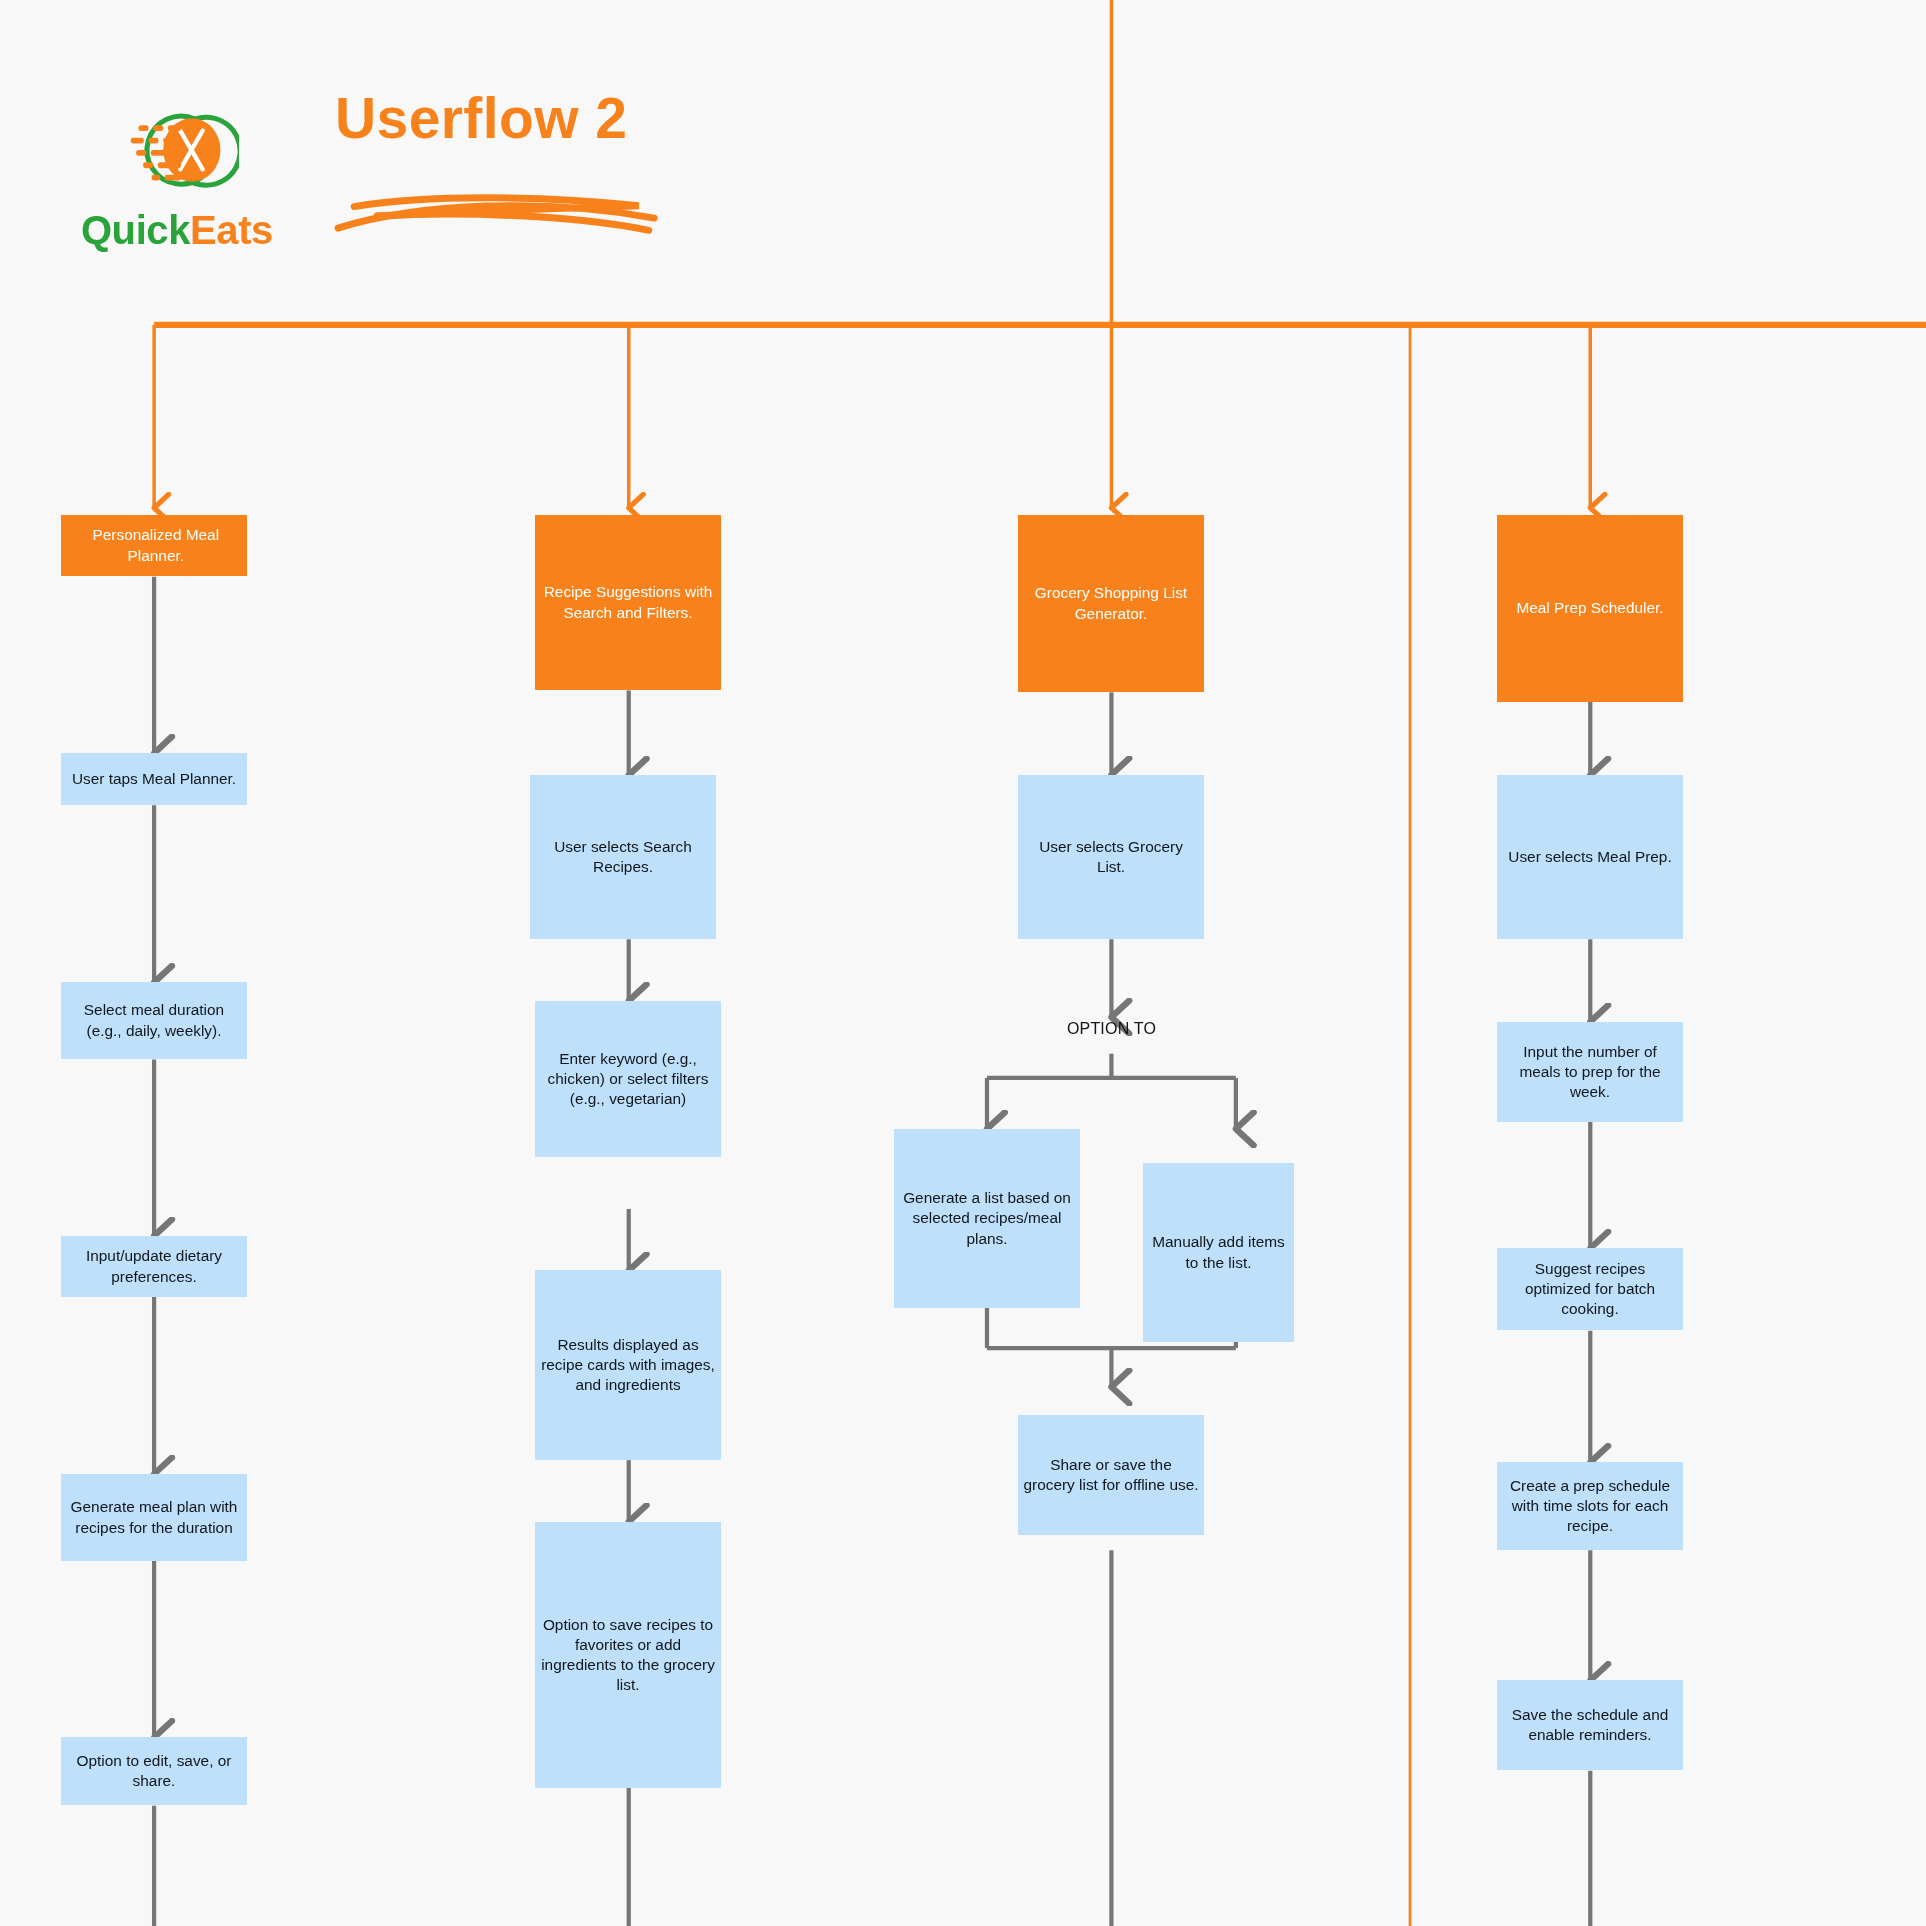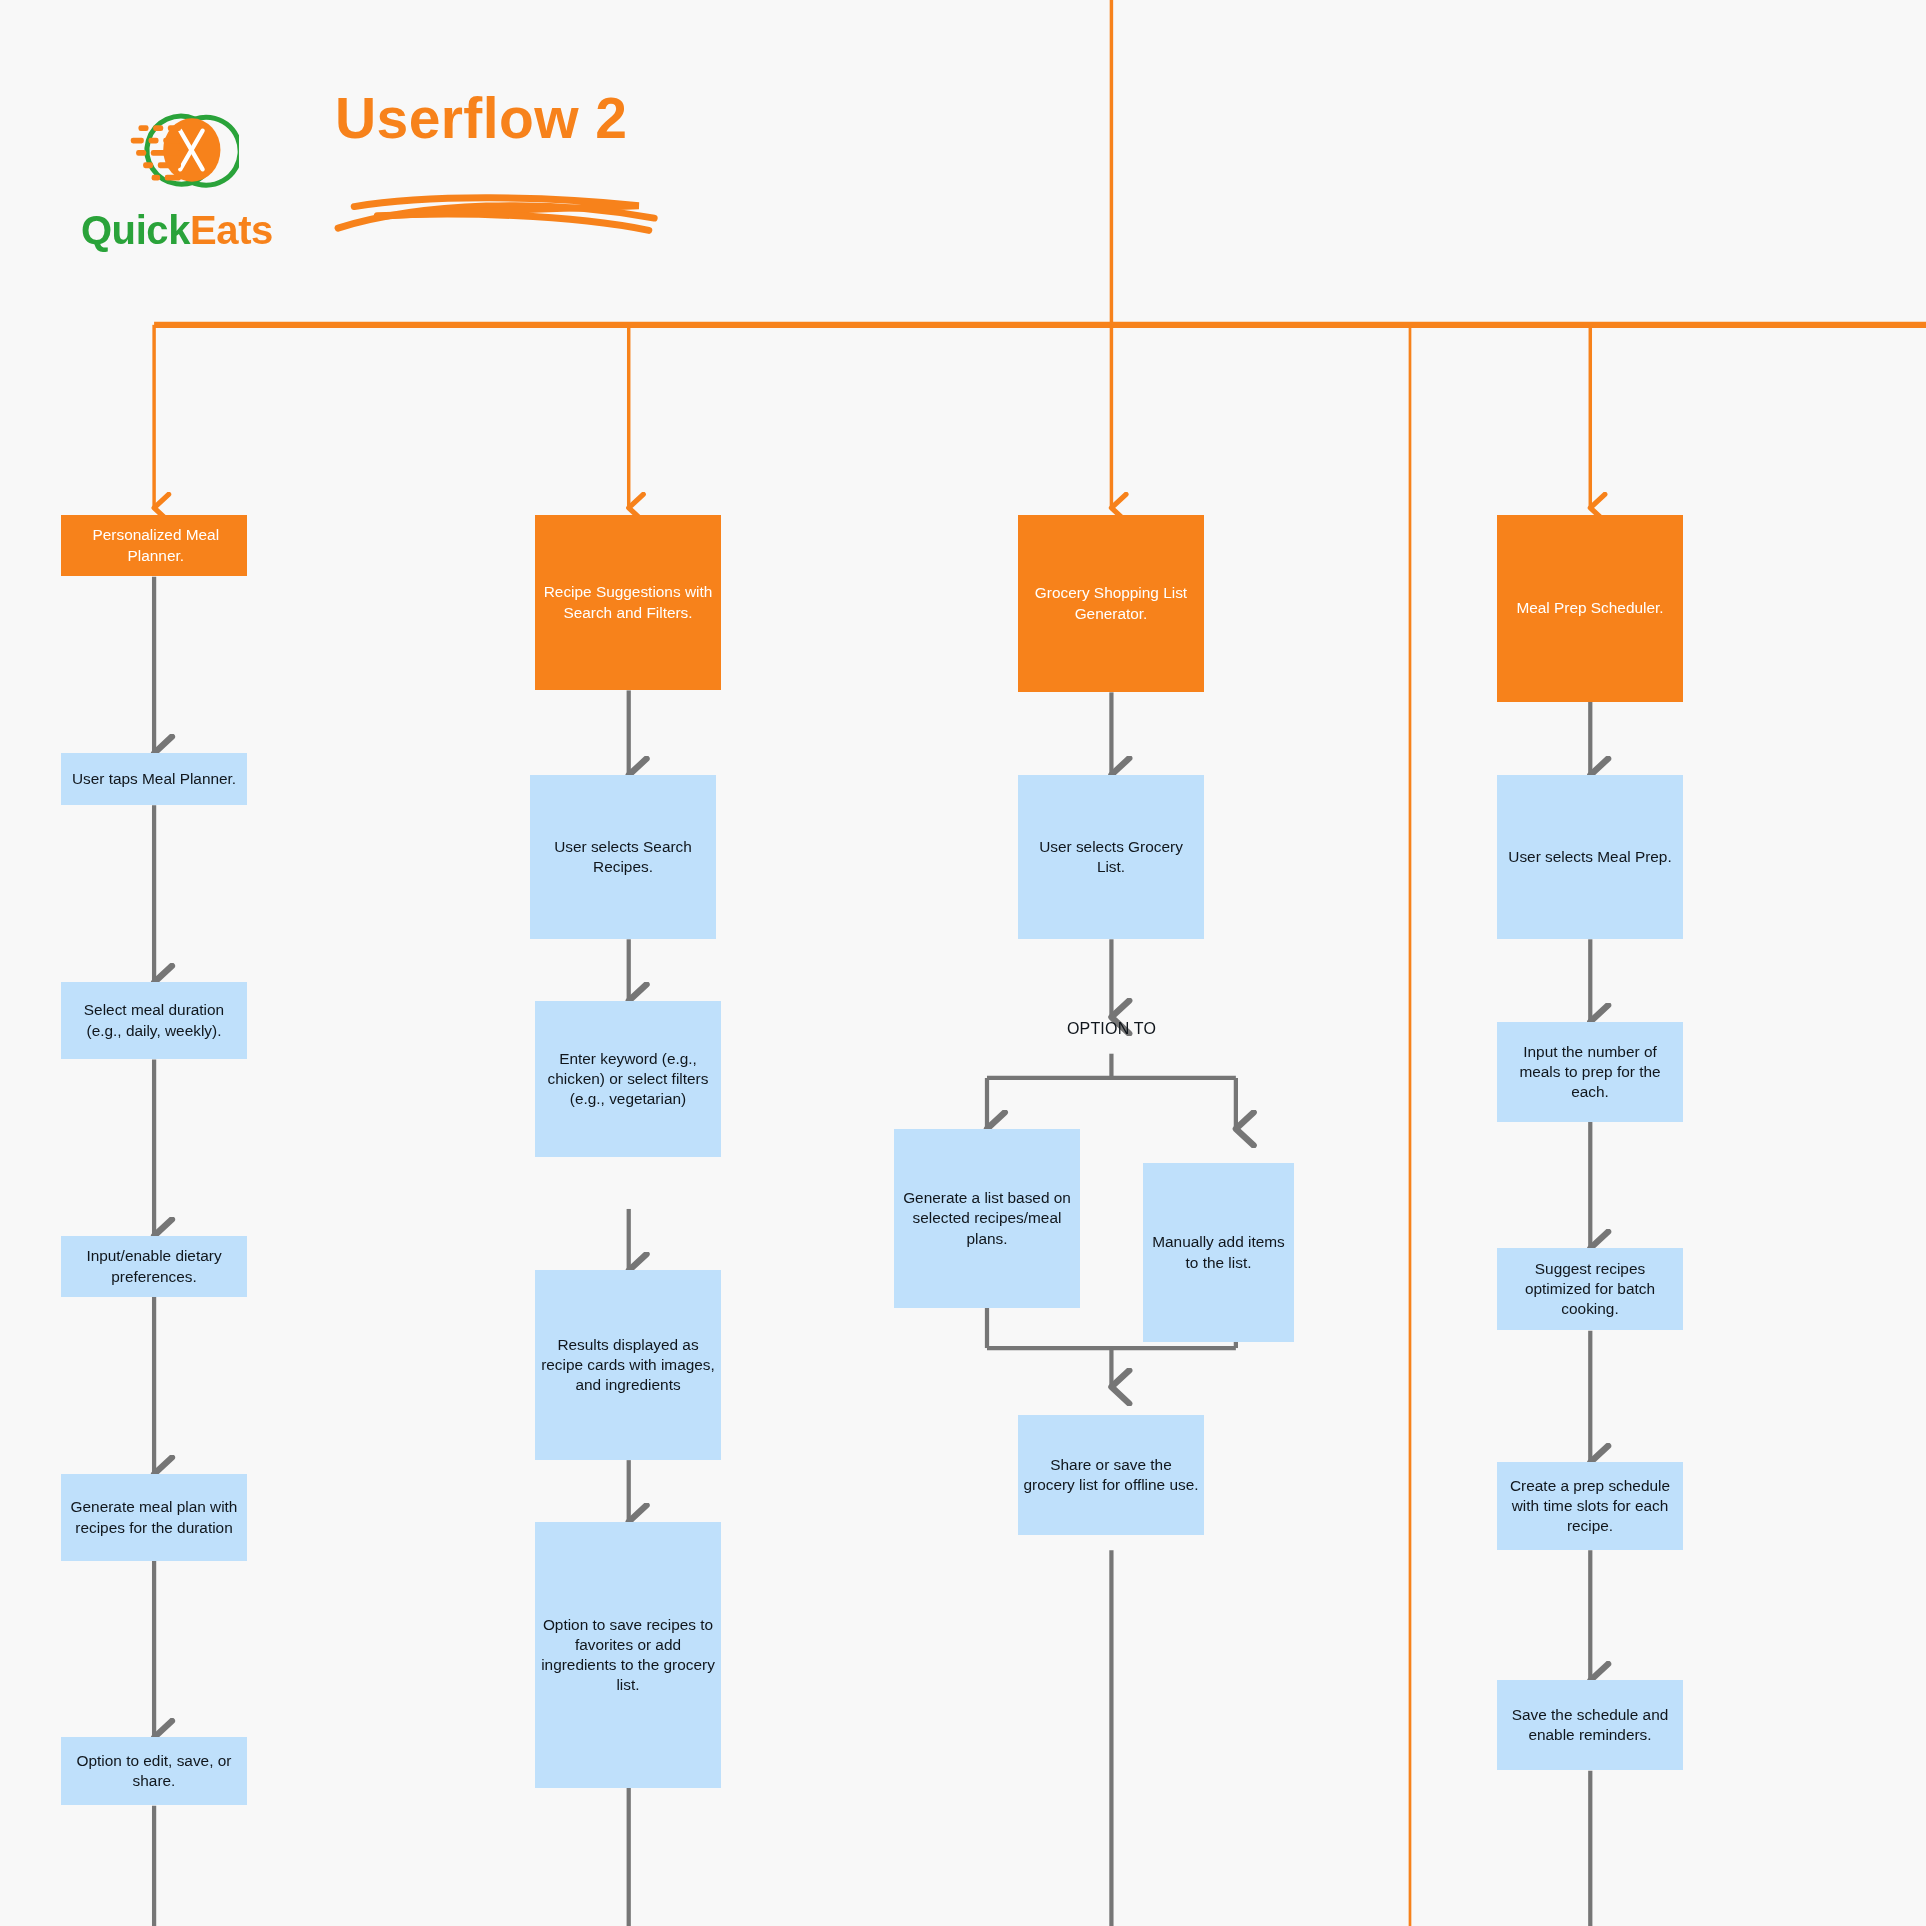--- a/index.html
+++ b/index.html
@@ -144,38 +144,38 @@
     <g fill="none" stroke="#f7821b" stroke-width="18" stroke-linecap="round">
       <path d="M18,112 C230,46 560,34 840,86"></path>
       <path d="M60,56 C250,24 560,28 800,54 C600,62 340,66 130,82"></path>
       <path d="M120,80 C330,70 620,76 826,118"></path>
     </g>
   </svg>
 
   <div class="node head" style="left:61px;top:515px;width:186px;height:61px;padding-left:9px;">Personalized Meal Planner.</div>
   <div class="node step" style="left:61px;top:753px;width:186px;height:52px;">User taps Meal Planner.</div>
   <div class="node step" style="left:61px;top:982px;width:186px;height:77px;">Select meal duration (e.g., daily, weekly).</div>
-  <div class="node step" style="left:61px;top:1236px;width:186px;height:61px;">Input/enable dietary preferences.</div>
+  <div class="node step" style="left:61px;top:1236px;width:186px;height:61px;">Input/update dietary preferences.</div>
   <div class="node step" style="left:61px;top:1474px;width:186px;height:87px;">Generate meal plan with recipes for the duration</div>
   <div class="node step" style="left:61px;top:1737px;width:186px;height:68px;">Option to edit, save, or share.</div>
 
   <div class="node head" style="left:535px;top:515px;width:186px;height:175px;">Recipe Suggestions with Search and Filters.</div>
   <div class="node step" style="left:530px;top:775px;width:186px;height:164px;">User selects Search Recipes.</div>
   <div class="node step" style="left:535px;top:1001px;width:186px;height:156px;">Enter keyword (e.g., chicken) or select filters (e.g., vegetarian)</div>
   <div class="node step" style="left:535px;top:1270px;width:186px;height:190px;">Results displayed as recipe cards with images, and ingredients</div>
   <div class="node step" style="left:535px;top:1522px;width:186px;height:266px;">Option to save recipes to favorites or add ingredients to the grocery list.</div>
 
   <div class="node head" style="left:1018px;top:515px;width:186px;height:177px;">Grocery Shopping List Generator.</div>
   <div class="node step" style="left:1018px;top:775px;width:186px;height:164px;">User selects Grocery List.</div>
   <div class="opt-label" style="left:1015px;top:1020px;width:193px;">OPTION TO</div>
   <div class="node step" style="left:894px;top:1129px;width:186px;height:179px;">Generate a list based on selected recipes/meal plans.</div>
   <div class="node step" style="left:1143px;top:1129px;width:151px;height:179px;margin-top:34px;">Manually add items to the list.</div>
   <div class="node step" style="left:1018px;top:1387px;width:186px;height:120px;margin-top:28px;">Share or save the grocery list for offline use.</div>
 
   <div class="node head" style="left:1497px;top:515px;width:186px;height:187px;">Meal Prep Scheduler.</div>
   <div class="node step" style="left:1497px;top:775px;width:186px;height:164px;">User selects Meal Prep.</div>
-  <div class="node step" style="left:1497px;top:1022px;width:186px;height:100px;">Input the number of meals to prep for the each.</div>
+  <div class="node step" style="left:1497px;top:1022px;width:186px;height:100px;">Input the number of meals to prep for the week.</div>
   <div class="node step" style="left:1497px;top:1248px;width:186px;height:82px;">Suggest recipes optimized for batch cooking.</div>
   <div class="node step" style="left:1497px;top:1462px;width:186px;height:88px;">Create a prep schedule with time slots for each recipe.</div>
   <div class="node step" style="left:1497px;top:1680px;width:186px;height:90px;">Save the schedule and enable reminders.</div>
 
 </div>
 
 
 </body></html>

